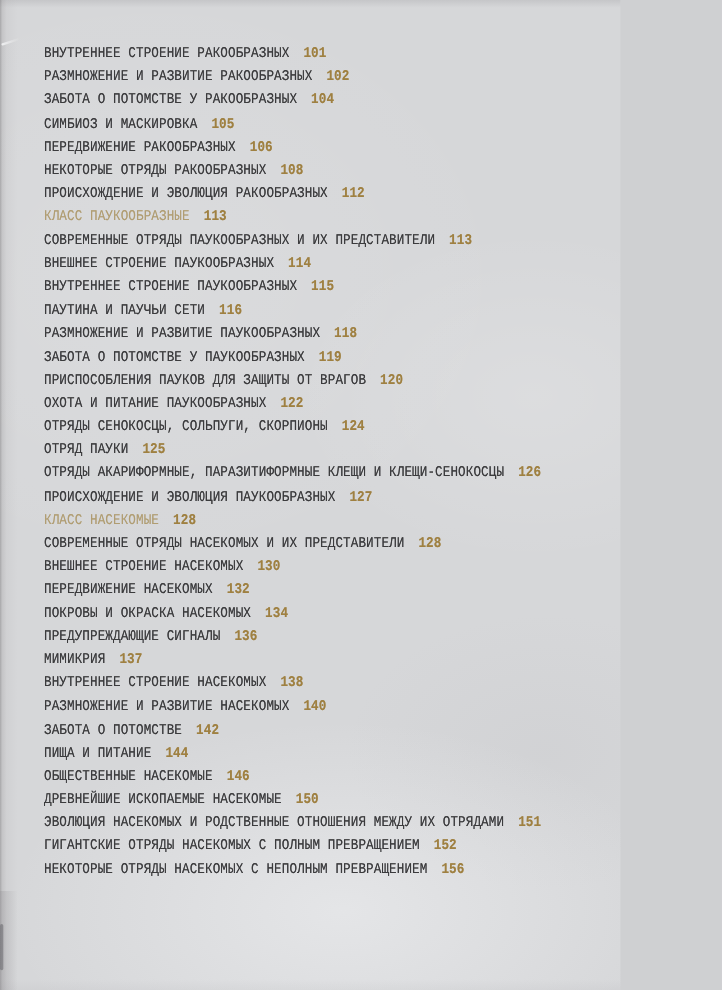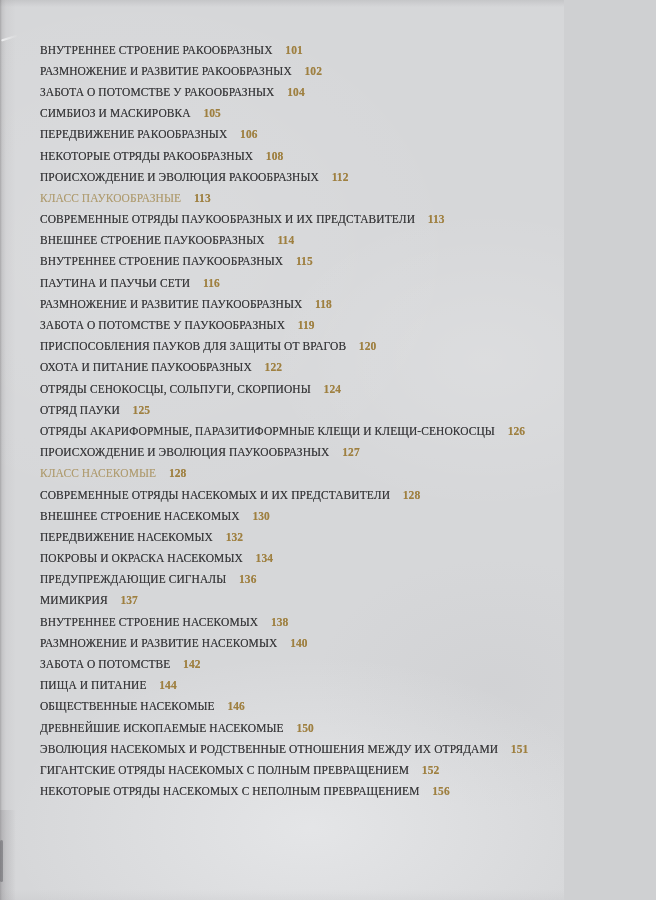--- a/index.html
+++ b/index.html
@@ -1,20 +1,20 @@
 <!DOCTYPE html>
 <html><head>
 <meta charset="utf-8">
 <style>
   html,body{margin:0;padding:0;background:#cfd0d2;}
   .page{
     position:relative;
     width:564px;height:900px;
     overflow:hidden;
-    font-family:Liberation Serif, serif;
+    font-family:Liberation Mono, monospace;
     background:
       linear-gradient(90deg, rgba(110,108,110,.45) 0px, rgba(150,148,150,.28) 2px, rgba(178,176,178,.16) 6px, rgba(210,210,212,0) 16px),
       linear-gradient(180deg, rgba(138,138,142,.22) 0px, rgba(138,138,142,0) 7px),
       linear-gradient(0deg, rgba(160,160,164,.10) 0px, rgba(160,160,164,0) 10px),
       radial-gradient(420px 240px at 55% 92%, rgba(240,241,243,.55), rgba(240,241,243,0) 72%),
       radial-gradient(320px 220px at 86% 40%, rgba(255,255,255,.15), rgba(255,255,255,0) 70%),
       radial-gradient(260px 180px at 88% 76%, rgba(170,170,175,.10), rgba(170,170,175,0) 70%),
       radial-gradient(520px 420px at 25% 28%, rgba(255,255,255,.10), rgba(255,255,255,0) 65%),
       #d6d7d9;
   }

